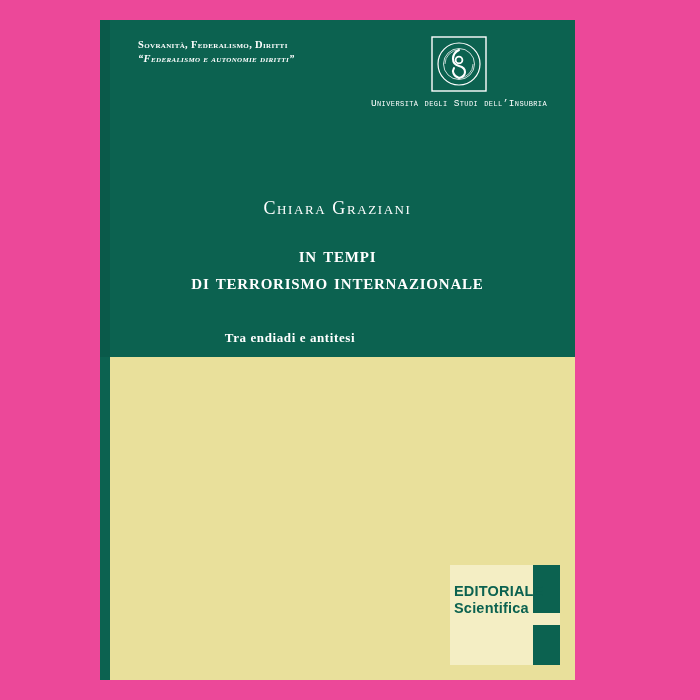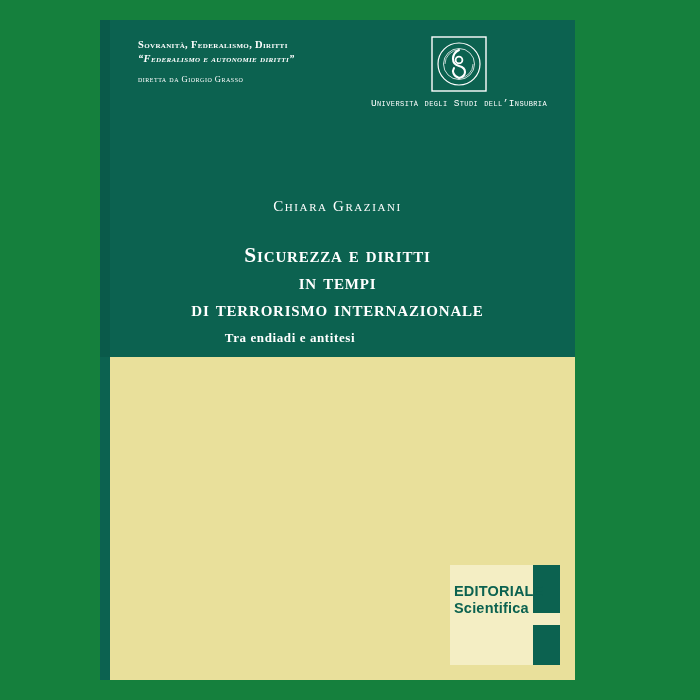--- a/index.html
+++ b/index.html
@@ -7,21 +7,21 @@
     padding: 0;
     background: #ffffff;
     width: 700px;
     height: 700px;
     font-family: "Liberation Serif", serif;
   }
   #page {
     position: relative;
     width: 700px;
     height: 700px;
-    background: #15803d;
+    background: #ec4899;
     overflow: hidden;
   }
   
   .cover {
     position: absolute;
     left: 100px;
     top: 20px;
     width: 475px;
     height: 660px;
     background: #e9e09b;
@@ -111,21 +111,21 @@
   }
 
   
   .author {
     position: absolute;
     left: 0;
     top: 178px;
     width: 475px;
     text-align: center;
     color: #ffffff;
-    font-size: 15px;
+    font-size: 18px;
     font-variant: small-caps;
     letter-spacing: 1.6px;
   }
 
   
   .title {
     position: absolute;
     left: 0;
     top: 222px;
     width: 475px;
@@ -222,42 +222,40 @@
 
   <div class="cover">
 
     <div class="green-band"></div>
     <div class="spine"></div>
     <div class="spine-lower"></div>
 
     <div class="series">
       <div class="series-line sc">Sovranità, Federalismo, Diritti</div>
       <div class="series-line sc italic">“Federalismo e autonomie diritti”</div>
-      <div class="series-dir">diretta da Giorgio Grasso</div>
     </div>
 
     <div class="uni">
       <div class="uni-logo">
         <svg width="56" height="56" viewBox="0 0 56 56" aria-hidden="true">
           <rect x="1" y="1" width="54" height="54" fill="none" stroke="#ffffff" stroke-width="1.4"></rect>
           <circle cx="28" cy="28" r="21" fill="none" stroke="#ffffff" stroke-width="1.2"></circle>
           <circle cx="28" cy="28" r="15.5" fill="none" stroke="#ffffff" stroke-width="0.8"></circle>
           <path d="M28 14 C20 18 20 28 28 30 C36 32 36 40 28 42 C22 40 21 35 23 32" fill="none" stroke="#ffffff" stroke-width="2.1" stroke-linecap="round"></path>
           <circle cx="28" cy="24" r="3.4" fill="none" stroke="#ffffff" stroke-width="1.8"></circle>
           <path d="M14 28 A14 14 0 0 1 28 14" fill="none" stroke="#ffffff" stroke-width="0.7"></path>
           <path d="M42 28 A14 14 0 0 1 28 42" fill="none" stroke="#ffffff" stroke-width="0.7"></path>
         </svg>
       </div>
       <div class="uni-name">Università degli Studi dell’Insubria</div>
     </div>
 
     <div class="author">Chiara Graziani</div>
 
     <div class="title">
-      <div class="title-line">Sicurezza e diritti</div>
       <div class="title-line">in tempi</div>
       <div class="title-line">di terrorismo internazionale</div>
     </div>
 
     <div class="subtitle">Tra endiadi e antitesi</div>
 
     <div class="publisher">
       <div class="publisher-pale"></div>
       <div class="publisher-green"></div>
       <div class="publisher-text">

